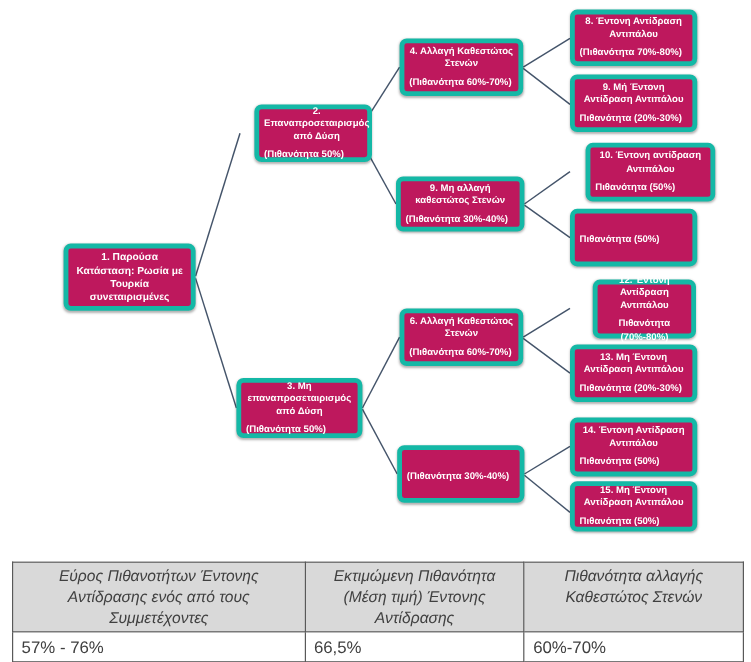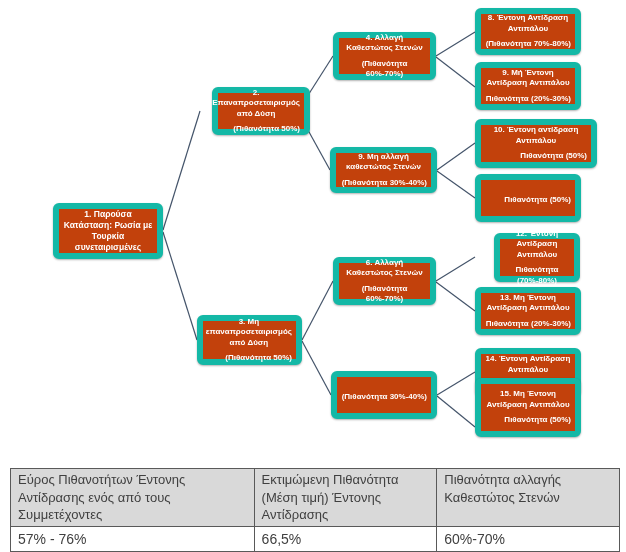--- a/index.html
+++ b/index.html
@@ -4,37 +4,37 @@
 <style>
   html,body { margin:0; padding:0; background:#ffffff; }
   .canvas {
     position:relative; width:626px; height:552px; background:#ffffff;
     font-family:"Liberation Sans", sans-serif; overflow:hidden;
   }
   svg.connectors { position:absolute; left:0; top:0; width:626px; height:460px; }
   svg.connectors line { stroke:#44546A; stroke-width:1.2; }
   .node {
     position:absolute; box-sizing:border-box;
-    background:#c2410c; border:6px solid #14b8a6; border-radius:6px;
+    background:#be185d; border:4px solid #14b8a6; border-radius:6px;
     color:#ffffff; font-weight:bold; font-size:8px; line-height:1.3;
-    display:flex; flex-direction:column; align-items:flex-end; justify-content:center;
+    display:flex; flex-direction:column; align-items:flex-start; justify-content:center;
     text-align:center; padding:2px 4px;
     box-shadow:0 1px 2px rgba(0,0,0,0.3);
   }
   .node .node-prob { margin-top:5px; }
   .root { font-size:8.5px; }
   table.summary {
     position:absolute; left:10px; top:468px; width:610px;
     border-collapse:collapse; table-layout:fixed;
     color:#404040;
   }
   table.summary th, table.summary td { border:1px solid #595959; padding:2px 7px; }
   table.summary th {
-    background:#D9D9D9; font-weight:normal; text-align:left; vertical-align:top;
-    font-size:13px; line-height:1.35; height:52px;
+    background:#D9D9D9; font-weight:normal; text-align:center; vertical-align:top;
+    font-size:13px; line-height:1.35; height:52px;font-style:italic;
   }
   table.summary td { font-size:14px; height:20px; background:#ffffff; }
   .col1 { width:40%; } .col2 { width:30%; } .col3 { width:30%; }
 </style>
 </head>
 <body>
 
 <div class="canvas">
 
   <svg class="connectors" viewBox="0 0 626 460">
@@ -90,21 +90,21 @@
   <div class="node" style="left:475px;top:8px;width:106px;height:47px">
     <span class="node-title">8. Έντονη Αντίδραση Αντιπάλου</span>
     <span class="node-prob">(Πιθανότητα 70%-80%)</span>
   </div>
 
   <div class="node" style="left:475px;top:62px;width:106px;height:48px">
     <span class="node-title">9. Μή Έντονη Αντίδραση Αντιπάλου</span>
     <span class="node-prob">Πιθανότητα (20%-30%)</span>
   </div>
 
-  <div class="node" style="left:475px;top:119px;width:122px;height:49px">
+  <div class="node" style="left:488px;top:119px;width:108px;height:49px">
     <span class="node-title">10. Έντονη αντίδραση Αντιπάλου</span>
     <span class="node-prob">Πιθανότητα (50%)</span>
   </div>
 
   <div class="node" style="left:475px;top:174px;width:106px;height:48px">
     <span class="node-prob">Πιθανότητα (50%)</span>
   </div>
 
   <div class="node" style="left:494px;top:233px;width:86px;height:49px">
     <span class="node-title">12. Έντονη Αντίδραση Αντιπάλου</span>
@@ -114,21 +114,21 @@
   <div class="node" style="left:475px;top:287px;width:106px;height:48px">
     <span class="node-title">13. Μη Έντονη Αντίδραση Αντιπάλου</span>
     <span class="node-prob">Πιθανότητα (20%-30%)</span>
   </div>
 
   <div class="node" style="left:475px;top:348px;width:106px;height:49px">
     <span class="node-title">14. Έντονη Αντίδραση Αντιπάλου</span>
     <span class="node-prob">Πιθανότητα (50%)</span>
   </div>
 
-  <div class="node" style="left:475px;top:378px;width:106px;height:59px">
+  <div class="node" style="left:475px;top:401px;width:106px;height:42px">
     <span class="node-title">15. Μη Έντονη Αντίδραση Αντιπάλου</span>
     <span class="node-prob">Πιθανότητα (50%)</span>
   </div>
 
   <table class="summary">
     <colgroup>
         <col class="col1">
         <col class="col2">
         <col class="col3">
       </colgroup>

